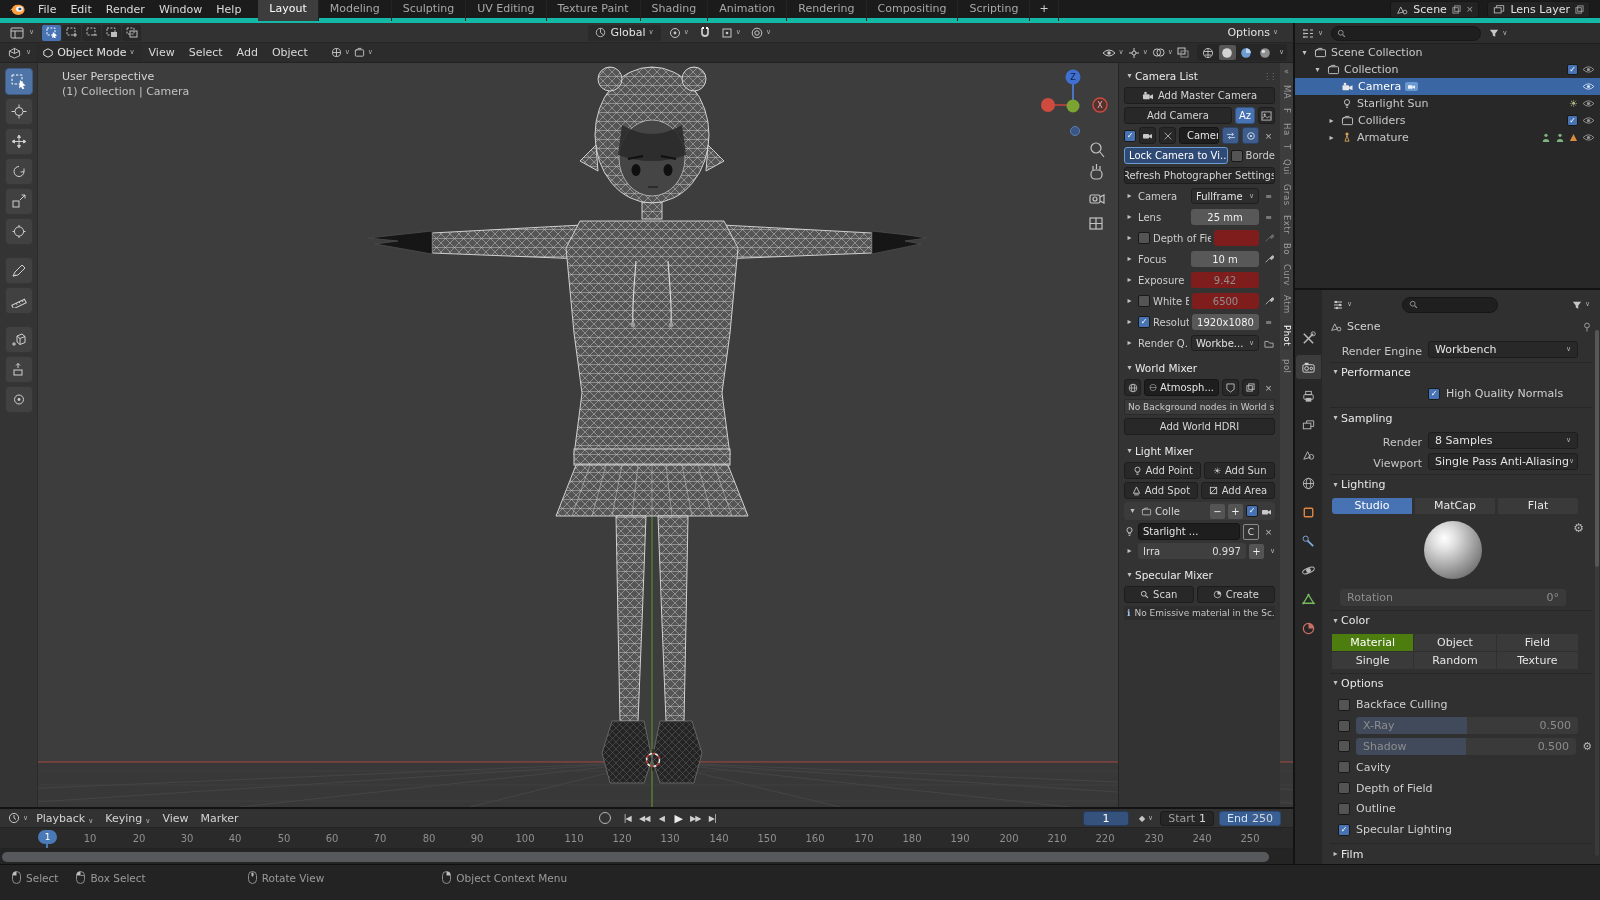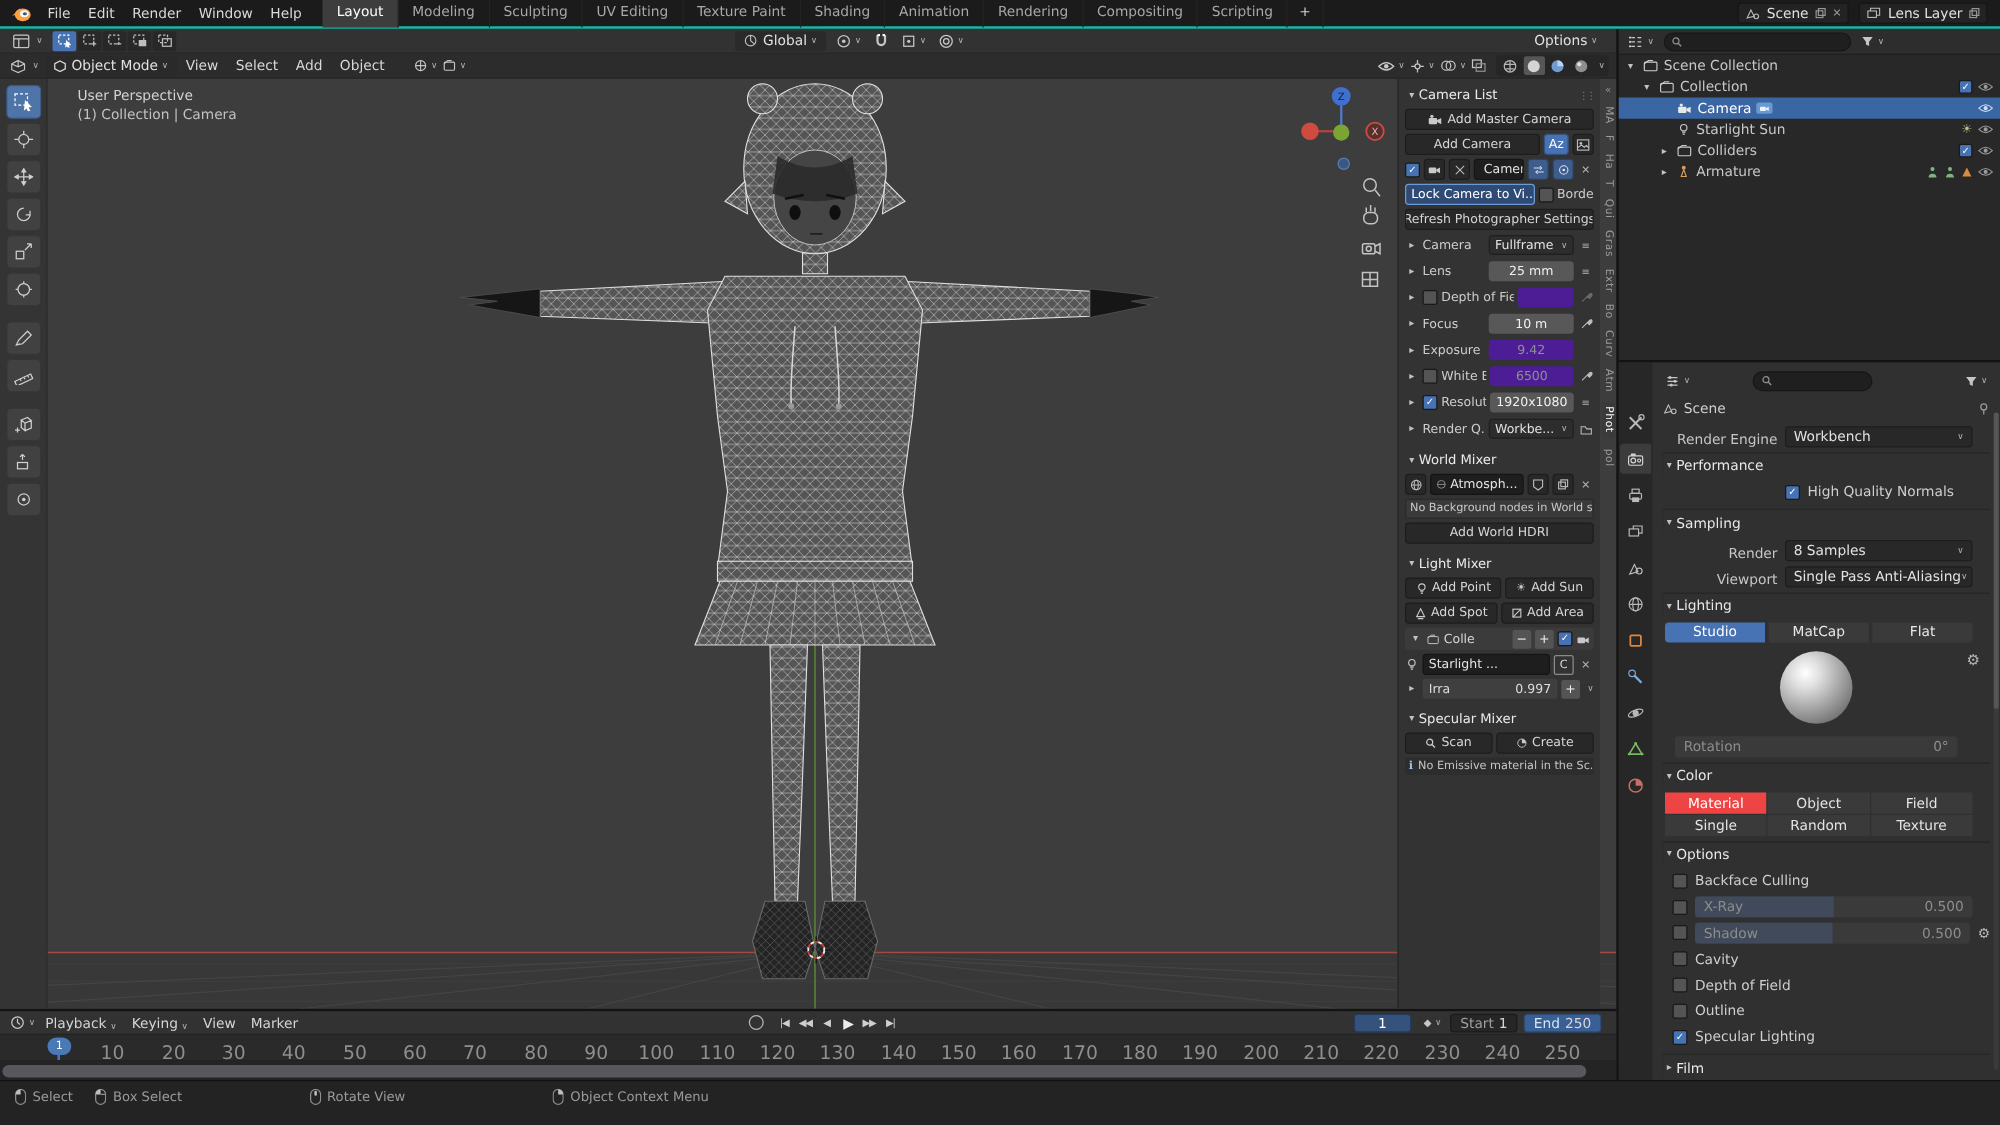--- a/index.html
+++ b/index.html
@@ -8,21 +8,21 @@
   #app{position:relative;width:1600px;height:900px;background:#1c1c1c;overflow:hidden}
   .f{display:flex;align-items:center}
   .grow{flex:1 1 auto;min-width:0}
   .sp{flex:1 1 auto}
   svg{display:block}
   .chev{font-size:7px;color:#b0b0b0;margin-left:3px;line-height:1}
   .tri{width:11px;font-size:8px;color:#c2c2c2;text-align:center;flex:0 0 auto;line-height:1}
   .dim{color:#9f9f9f}
 
   
-  #topbar{position:absolute;top:0;left:0;right:0;height:23px;background:#1b1b1b;display:flex;align-items:center;border-bottom:2px solid #14b8a6;z-index:6}
+  #topbar{position:absolute;top:0;left:0;right:0;height:23px;background:#1b1b1b;display:flex;align-items:center;border-bottom:5px solid #14b8a6;z-index:6}
   .logo{margin:0 6px 0 8px}
   .tmenu{padding:0 7px;color:#dadada;line-height:23px}
   .wstabs{display:flex;height:23px;margin-left:10px}
   .wstab{padding:0 11px;line-height:22px;color:#a8a8a8;border-right:1px solid #232323;white-space:nowrap}
   .wstab.active{background:#3d3d3d;color:#fdfdfd}
   .wstab.plus{color:#cfcfcf;padding:0 9px}
   .tb-right{margin-left:auto;display:flex;align-items:center;gap:8px;padding-right:10px}
   .tb-sel{display:flex;align-items:center;gap:5px;height:17px;padding:0 5px;background:#232323;border:1px solid #161616;border-radius:3px;color:#e0e0e0}
   .tb-mini{color:#9d9d9d;font-size:9px;display:inline-flex;align-items:center}
 
@@ -67,21 +67,21 @@
   .np-lock{flex:1;height:17px;background:#2f4a74;border:1px solid #6b9bd2;border-radius:3px;display:flex;align-items:center;padding:0 4px;color:#fff;white-space:nowrap;overflow:hidden;min-width:0}
   .chk{width:12px;height:12px;background:#545454;border:1px solid #191919;border-radius:2px;flex:0 0 auto;display:flex;align-items:center;justify-content:center;color:#fff;font-size:8px;line-height:1}
   .chk.on{background:#4772b3}
   .chk i{font-style:normal}
   .np-prop{display:flex;align-items:center;gap:3px;height:18px}
   .np-plabel{flex:0 0 50px;color:#cdcdcd;white-space:nowrap;overflow:hidden}
   .np-plabel.shrink{flex:0 0 36px}
   .np-drop{height:16px;background:#2d2d2d;border:1px solid #1f1f1f;border-radius:3px;display:flex;align-items:center;padding:0 4px;color:#e2e2e2;white-space:nowrap;overflow:hidden}
   .np-drop .chev{margin-left:auto}
   .np-val{height:16px;background:#585858;border-radius:3px;display:flex;align-items:center;justify-content:center;color:#f0f0f0;white-space:nowrap;overflow:hidden}
-  .np-val.dis{background:#4c1d95;color:#8f8f8f}
+  .np-val.dis{background:#7f1d1d;color:#8f8f8f}
   .np-tail{width:13px;flex:0 0 auto;display:flex;justify-content:center;color:#b5b5b5;font-size:8px}
   .np-warn{background:#3a3a3a;border:1px solid #2a2a2a;border-radius:2px;padding:2px 3px;color:#c9c9c9;font-size:9px;white-space:nowrap;overflow:hidden}
   .np-coll{display:flex;align-items:center;gap:3px;height:18px;background:#3b3b3b;border-radius:3px;padding:0 3px}
   .np-mini{width:15px;height:15px;flex:0 0 auto;background:#545454;border-radius:2px;display:flex;align-items:center;justify-content:center;color:#eee;font-size:10px}
   .np-cbtn{width:16px;height:16px;flex:0 0 auto;border:1px solid #8a8a8a;border-radius:2px;display:flex;align-items:center;justify-content:center;color:#ddd;font-size:9px}
   .np-slider{height:16px;background:#3f3f3f;border-radius:3px;display:flex;align-items:center;padding:0 5px;color:#ddd}
   .np-slider .v{margin-left:auto}
   .np-info{display:flex;align-items:center;gap:4px;background:#2d2d2d;border-radius:2px;padding:2px 3px;color:#c5c5c5;font-size:9px;white-space:nowrap;overflow:hidden}
   #ntabs{position:absolute;top:0;bottom:0;left:1280px;width:13px;display:flex;flex-direction:column;align-items:center;padding-top:4px;gap:9px;z-index:4}
   .ntab{writing-mode:vertical-rl;font-size:8.5px;color:#9b9b9b;letter-spacing:.5px;white-space:nowrap}
@@ -125,40 +125,40 @@
   .sphere{position:absolute;left:92px;top:2px;width:58px;height:58px;border-radius:50%;background:radial-gradient(circle at 35% 30%,#fff 0%,#dedede 22%,#9a9a9a 58%,#4c4c4c 100%)}
   .p-gear{position:absolute;right:-6px;top:2px;color:#b5b5b5;font-size:12px}
   .p-slider{height:17px;background:#3a3a3a;border-radius:3px;display:flex;align-items:center;padding:0 7px;color:#cfcfcf;position:relative;overflow:hidden}
   .p-slider span{position:relative;z-index:1}
   .p-slider .v{margin-left:auto}
   .p-slider.dis{color:#8d8d8d}
   .p-slider .fill{position:absolute;left:0;top:0;bottom:0;width:50%;background:#46587436;background:#465874;opacity:.55;z-index:0}
   .p-rot{margin:4px 26px 0 10px}
   .p-grid6{display:grid;grid-template-columns:1fr 1fr 1fr;gap:1px;margin:1px 14px 0 2px}
   .p-g6{height:17px;background:#3a3a3a;display:flex;align-items:center;justify-content:center;color:#e5e5e5;white-space:nowrap}
-  .p-g6.active{background:#ef4444;color:#fff}
+  .p-g6.active{background:#4d7c0f;color:#fff}
   .p-optrow{display:flex;align-items:center;gap:6px;height:19px;padding-left:8px}
   .p-optrow .p-slider{flex:1}
   .p-optrow .gear{color:#b5b5b5;font-size:11px}
   .p-scrollbar{position:absolute;right:1px;top:40px;bottom:8px;width:4px;background:#3a3a3a;border-radius:2px}
   .p-scrollbar i{position:absolute;left:0;right:0;top:0;height:45%;background:#565656;border-radius:2px}
 
   
   #timeline{height:57px;background:#2b2b2b;border-top:2px solid #131313;display:flex;flex-direction:column}
   .tl-header{height:19px;display:flex;align-items:center;padding:0 6px;background:#323232;border-bottom:1px solid #232323}
   .tl-menu{padding:0 6px;color:#d5d5d5;display:flex;align-items:flex-end}
   .tl-rec{width:12px;height:12px;border:1.5px solid #b5b5b5;border-radius:50%;margin-right:8px}
   .tl-tr{min-width:17px;text-align:center;color:#cfcfcf;font-size:8px;letter-spacing:-1px;padding:0 2px}
   .tl-tr.play{font-size:11px;color:#ececec}
   .tl-frame{width:46px;height:15px;background:#35527c;border:1px solid #243a5c;border-radius:3px;color:#fff;display:flex;align-items:center;justify-content:center;margin:0 8px}
   .tl-field{height:15px;background:#262626;border:1px solid #1b1b1b;border-radius:3px;display:flex;align-items:center;gap:4px;padding:0 7px;margin-left:5px;white-space:nowrap}
   .tl-field.end{background:#3a5f95;border-color:#2b4a77}
   .tl-field.end .dim{color:#d6e4f7}
   .tl-ruler{height:21px;position:relative;background:#2a2a2a;border-bottom:1px solid #222}
-  .tick{position:absolute;top:5px;transform:translateX(-50%);font-size:15px;color:#8f8f8f}
+  .tick{position:absolute;top:5px;transform:translateX(-50%);font-size:10px;color:#8f8f8f}
   .tl-playhead{position:absolute;left:38px;top:2px;width:19px;height:14px;background:#4a7ab5;border-radius:7px;color:#fff;display:flex;align-items:center;justify-content:center;font-size:9px;z-index:2}
   .tl-phline{position:absolute;left:46px;top:15px;width:2px;bottom:0;background:#4a7ab5}
   .tl-scroll{flex:1;position:relative;background:#242424}
   .tl-bar{position:absolute;left:2px;right:24px;top:3px;height:10px;background:#56585b;border-radius:5px}
 
   
   #statusbar{position:absolute;left:0;right:0;bottom:0;height:36px;background:#232323;border-top:1px solid #111;display:flex;align-items:flex-start;padding:4px 10px 0 12px;color:#9a9a9a;font-size:10.5px}
   .sb-item{display:flex;align-items:center;gap:5px;height:17px;white-space:nowrap}
   .sb-stats{margin-left:auto;height:17px;display:flex;align-items:center;color:#8f8f8f;white-space:nowrap}
 </style>

